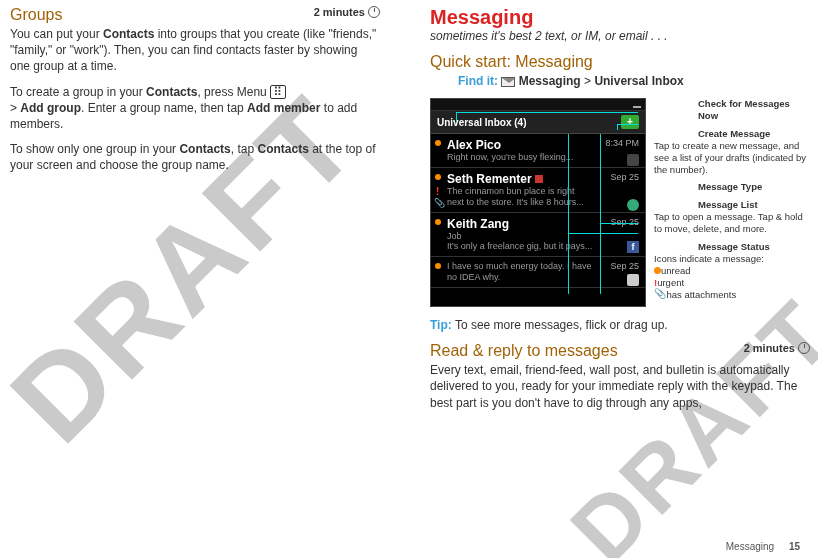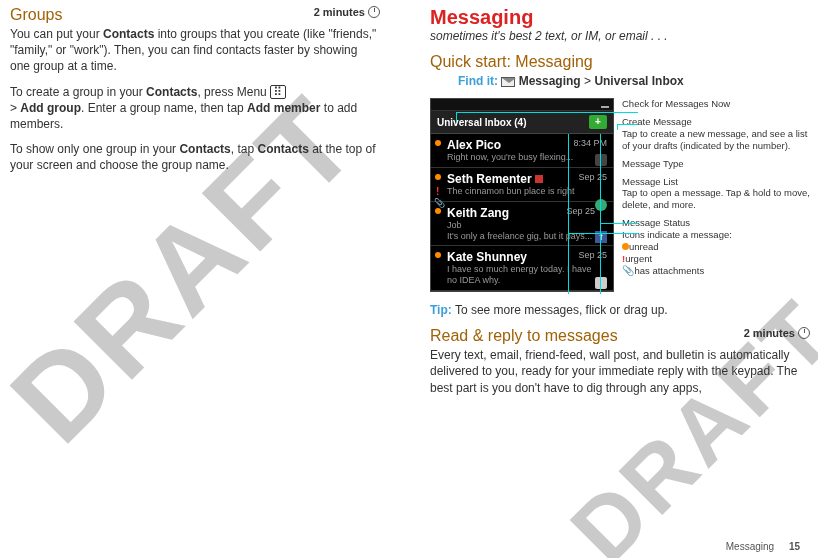--- a/index.html
+++ b/index.html
@@ -59,21 +59,21 @@
     .env-icon {
       display:inline-block; width:14px; height:10px; border:1px solid #555;
       vertical-align:middle; position:relative; background:#eee;
     }
     .env-icon:before { content:""; position:absolute; left:0; top:0; border-left:7px solid transparent; border-right:7px solid transparent; border-top:5px solid #888; }
     .tip { color:#3b9fd8; font-weight:bold; }
 
     
     .phone-area { display:flex; gap:8px; margin:8px 0 10px 0; }
     .phone {
-      width: 184px;
+      width: 216px;
       background: #000;
       border: 1px solid #444;
       font-size: 10px;
       color: #d8d8d8;
     }
     .phone-statusbar { height: 12px; background:#111; border-bottom:1px solid #333; display:flex; justify-content:flex-end; align-items:center; padding:0 4px; gap:3px;}
     .sig { width:8px; height:6px; background:linear-gradient(to top,#aaa 40%, transparent 40%);}
     .phone-header {
       background:#222; padding:4px 6px; font-weight:bold; font-size:10px; color:#fff;
       display:flex; justify-content:space-between; align-items:center;
@@ -96,21 +96,21 @@
     .msg .flag { display:inline-block; width:8px; height:8px; background:#c33; margin-left:3px; }
     .msg .glob { float:right; width:12px;height:12px;border-radius:50%;background:#3a7; margin-top:2px;}
     .msg .fb { float:right; width:12px;height:12px;background:#3b5998;color:#fff;font-size:9px;text-align:center;line-height:12px;font-weight:bold;}
 
     .callouts {
       flex:1;
       font-size: 9.5px;
       line-height:1.25;
     }
     .callout { margin-bottom:6px; }
-    .callout .ct { font-weight:normal; }
+    .callout .ct { font-weight:bold;margin-left:44px; }
     .legend-row { display:flex; gap:0; align-items:center; }
     .ic-dot { width:7px;height:7px;border-radius:50%;background:#ff8c00;display:inline-block;}
     .ic-excl { color:#f33; font-weight:bold; }
     .ic-att { color:#888; font-size:10px;}
 
     
     .line { position:absolute; background:#0dd; z-index:2; }
     .lh { height:1px; }
     .lv { width:1px; }
 
@@ -186,35 +186,35 @@
       </div>
 
       <div class="msg">
         <span class="dot"></span>
         <span class="excl">!</span>
         <span class="att">📎</span>
         <span class="time">Sep 25</span>
         <div class="name"><span>Seth Rementer</span><span class="flag"></span></div>
         <div class="preview">The cinnamon bun place is right</div>
         <span class="glob"></span>
+        <div class="preview">next to the store. It's like 8 hours...</div>
       </div>
 
       <div class="msg">
         <span class="dot"></span>
         <span class="time">Sep 25</span>
         <div class="name">Keith Zang</div>
         <div class="preview">Job</div>
         <span class="fb">f</span>
         <div class="preview">It's only a freelance gig, but it pays...</div>
       </div>
 
       <div class="msg">
         <span class="dot"></span>
         <span class="time">Sep 25</span>
-        <div class="name">Kate Shunney</div>
         <div class="preview">I have so much energy today. I have</div>
         <span class="sideicon" style="background:#ccc;"></span>
         <div class="preview">no IDEA why.</div>
       </div>
     </div>
 
     <div class="callouts">
       <div class="callout">
         <div class="ct">Check for Messages Now</div>
       </div>

